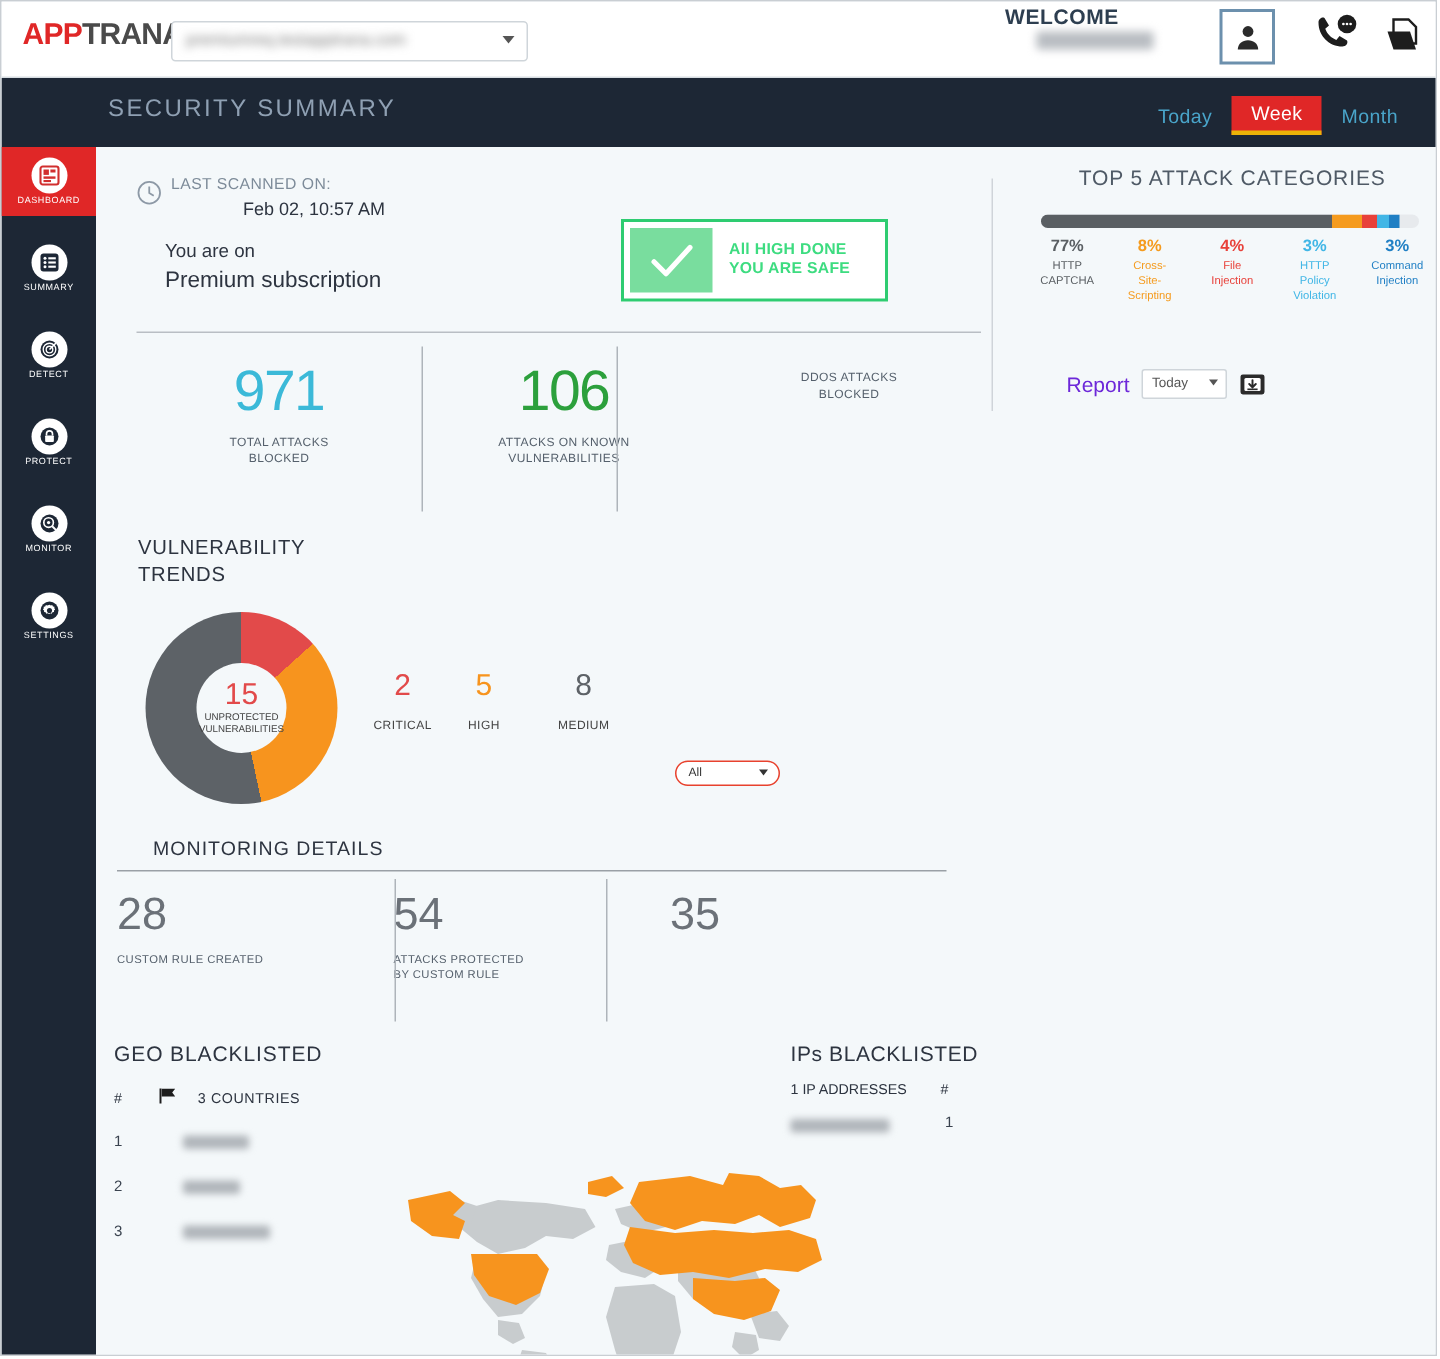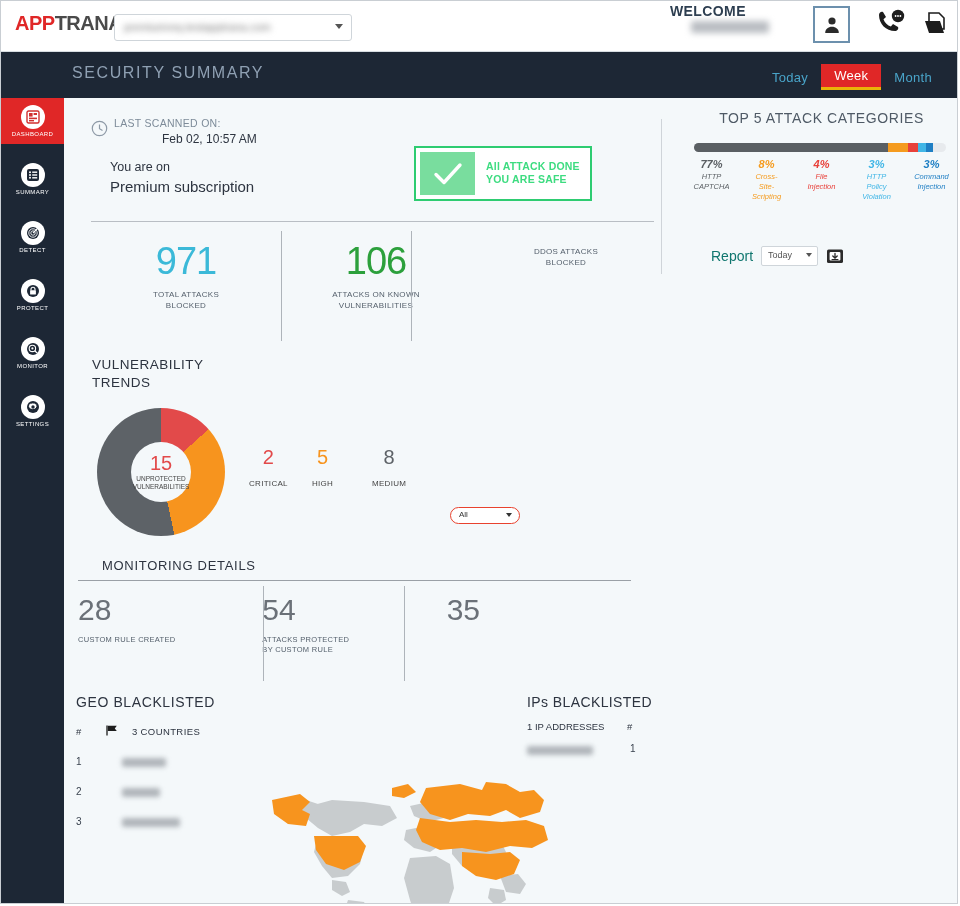--- a/index.html
+++ b/index.html
@@ -53,26 +53,26 @@
   .stats{position:absolute;left:27px;top:128px;width:570px;height:120px;display:flex;}
   .stat{flex:1;text-align:center;padding-top:14px;}
   .stat .num{font-size:38px;font-weight:300;letter-spacing:-1px;}
   .stat .cap{font-size:8px;color:#55606c;letter-spacing:.3px;line-height:11px;margin-top:6px;}
 
   .rightdiv{position:absolute;left:597px;top:21px;width:1px;height:155px;background:#cfd4d9;}
   .toppanel{position:absolute;left:620px;top:12px;width:275px;}
   .toppanel h3{margin:0;font-size:14px;color:#4f5a66;text-align:center;font-weight:normal;letter-spacing:.6px;}
   .catbar{position:absolute;left:630px;top:45px;width:252px;height:9px;border-radius:5px;overflow:hidden;display:flex;background:#e7eaed;}
   .catlegend{position:absolute;left:620px;top:60px;width:275px;display:flex;}
-  .cat{flex:1;text-align:center;font-style:italic;}
+  .cat{flex:1;text-align:center;}
   .cat .pct{font-size:11px;font-weight:bold;}
   .cat .nm{font-size:7.5px;line-height:10px;margin-top:2px;}
 
   .report-row{position:absolute;left:647px;top:148px;display:flex;align-items:center;gap:8px;}
-  .report-lbl{font-size:14px;color:#0f766e;}
+  .report-lbl{font-size:14px;color:#6d28d9;}
   .report-sel{width:55px;height:18px;border:1px solid #cfd5da;background:#fff;border-radius:2px;position:relative;}
   .report-sel .rv{position:absolute;left:6px;top:3px;font-size:9px;color:#555;}
   .report-sel .rc{position:absolute;right:5px;top:6px;width:0;height:0;border-left:3px solid transparent;border-right:3px solid transparent;border-top:4px solid #555;}
   .dl-btn{width:18px;height:18px;cursor:pointer;}
 
   .vt-title{position:absolute;left:28px;top:258px;font-size:13.5px;color:#2d3440;line-height:18px;letter-spacing:.5px;}
   .donut{position:absolute;left:33px;top:310px;width:128px;height:128px;border-radius:50%;}
   .donut .hole{position:absolute;left:34px;top:34px;width:60px;height:60px;border-radius:50%;background:#f4f8fa;display:flex;flex-direction:column;align-items:center;justify-content:center;}
   .donut .hole .n{font-size:20px;color:#e24a4a;line-height:20px;}
   .donut .hole .l{font-size:6.5px;color:#444;text-align:center;line-height:8px;margin-top:2px;}
@@ -241,21 +241,21 @@
     <div class="youareon">You are on</div>
     <div class="plan">Premium subscription</div>
 
     <div class="scanbox">
       <div class="chk">
         <svg width="34" height="26" viewBox="0 0 34 26">
             <path d="M5 13.5l8 8L29 4" fill="none" stroke="#fff" stroke-width="3.4" stroke-linecap="round" stroke-linejoin="round"></path>
           </svg>
       </div>
       <div class="txt">
-        <div>All ATTACK DONE</div>
+        <div>All HIGH DONE</div>
         <div>YOU ARE SAFE</div>
       </div>
     </div>
 
     <div class="hrule"></div>
 
     <div class="stats">
       <div class="stat">
         <div class="num" style="color:#3bb9d8">971</div>
         <div class="cap" style="white-space:pre-line">TOTAL ATTACKS

